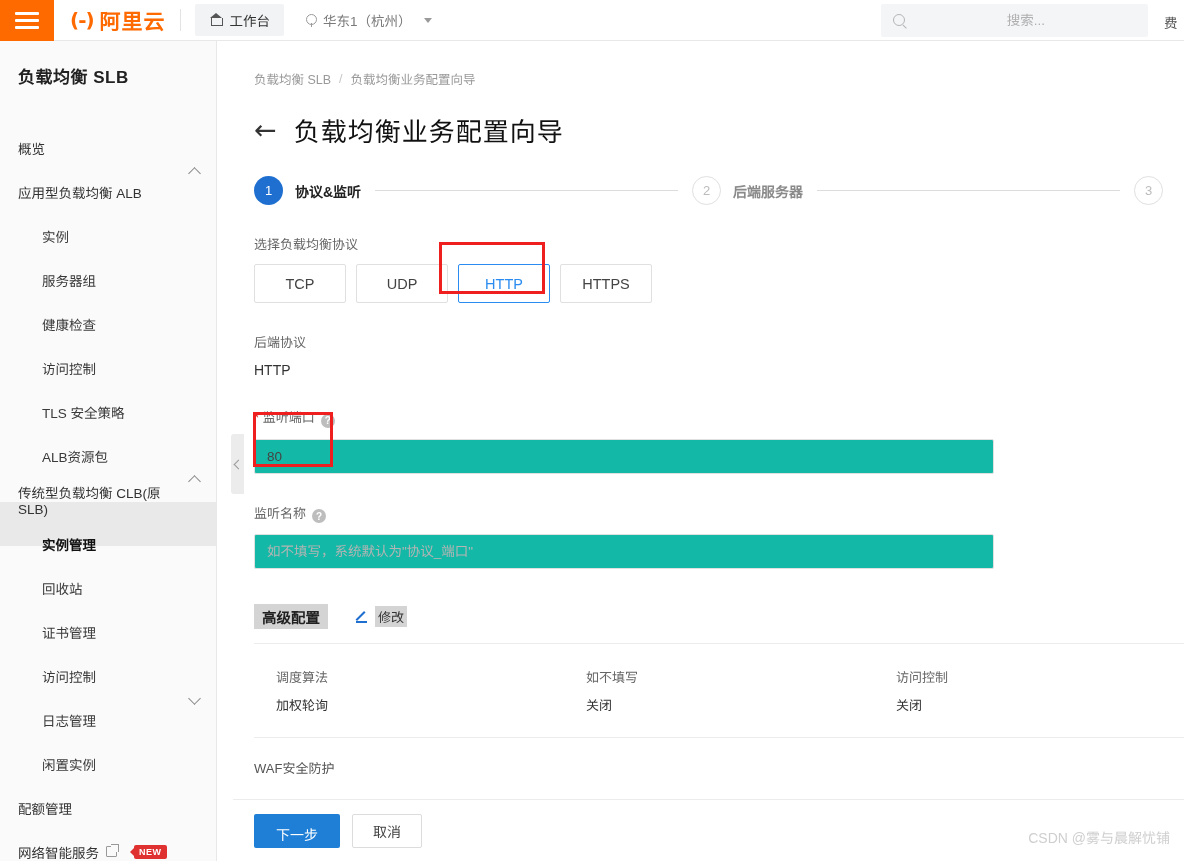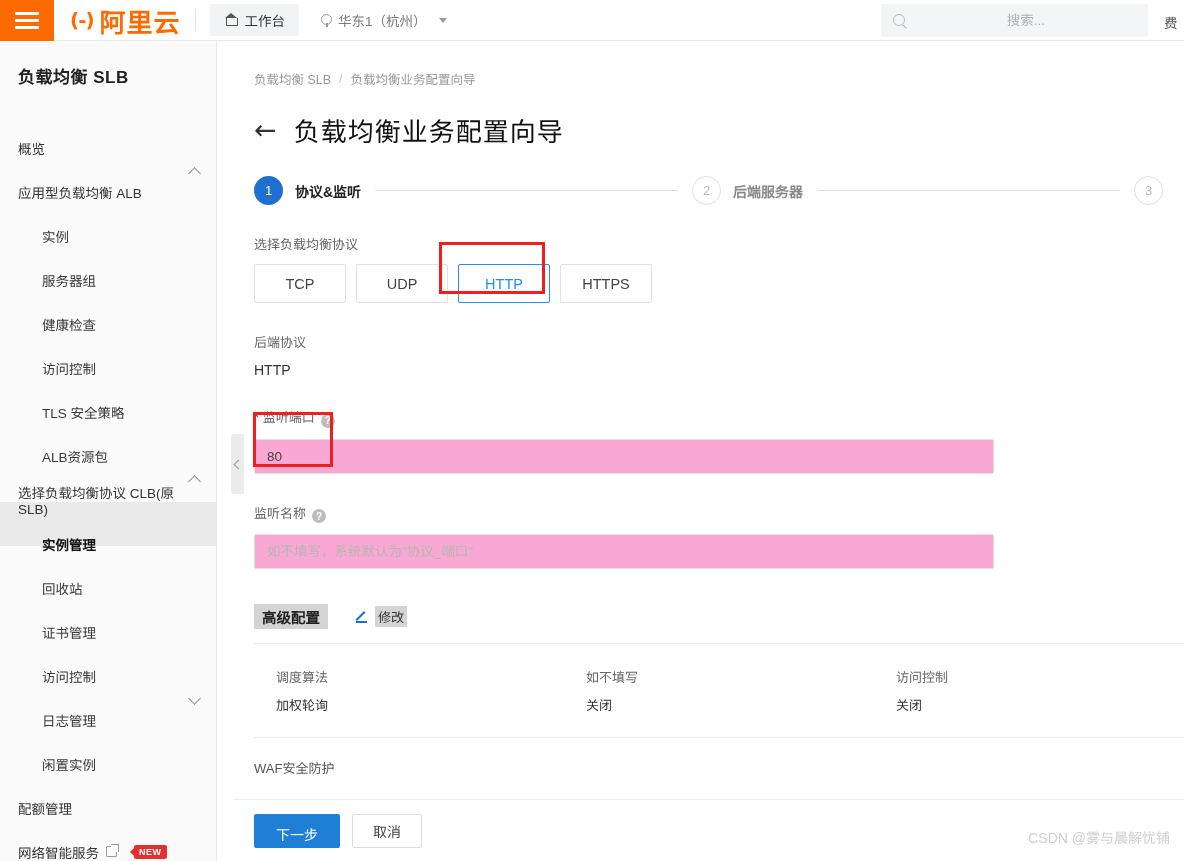--- a/index.html
+++ b/index.html
@@ -30,21 +30,21 @@
   .hamburger span { display: block; width: 24px; height: 3px; background: #fff; border-radius: 1px; }
   .brand {
     display: flex; align-items: center; gap: 6px;
     padding: 0 14px 0 16px; height: 41px; flex: 0 0 auto; cursor: pointer;
   }
   .brand-mark {
     font-size: 20px; color: #ff6a00; font-weight: 700; letter-spacing: -1px;
     font-family: "DejaVu Sans", sans-serif;
   }
   .brand-text {
-    font-size: 26px; color: #ff6a00; font-weight: 700; letter-spacing: 1px;
+    font-size: 21px; color: #ff6a00; font-weight: 700; letter-spacing: 1px;
     font-family: "DejaVu Sans", sans-serif;
   }
   .vdiv { width: 1px; height: 22px; background: #e3e3e3; flex: 0 0 auto; }
   .workbench {
     display: flex; align-items: center; gap: 7px;
     margin-left: 14px; padding: 6px 14px; background: #f2f3f5; border-radius: 2px;
     color: #333; font-size: 13.5px; cursor: pointer; flex: 0 0 auto;
   }
   .region {
     display: flex; align-items: center; gap: 6px;
@@ -189,21 +189,21 @@
     width: 92px; height: 39px; border: 1px solid #e0e0e0; background: #fff;
     display: flex; align-items: center; justify-content: center;
     font-size: 14.5px; color: #444; cursor: pointer; border-radius: 2px;
     font-family: "Liberation Sans", sans-serif;
   }
   .proto-btn.selected { border: 1px solid #2a8cf0; color: #2a8cf0; }
   .static-val { font-size: 14px; color: #333; margin-top: 9px; }
 
   .text-input {
     width: 740px; height: 35px; border: 1px solid #e0e0e0; border-radius: 2px;
-    background: #f9a8d4; padding: 0 12px; font-size: 13.5px; color: #444; outline: none;
+    background: #14b8a6; padding: 0 12px; font-size: 13.5px; color: #444; outline: none;
     font-family: "Liberation Sans", sans-serif;
   }
   .text-input::placeholder { color: #b5b5b5; }
 
   
   .annot { position: absolute; border: 3px solid #f01f1f; pointer-events: none; z-index: 20; }
   #annot-http  { left: 439px; top: 242px; width: 106px; height: 52px; }
   #annot-port  { left: 253px; top: 412px; width: 80px; height: 55px; }
 
   
@@ -353,21 +353,21 @@
             <span>TLS 安全策略</span>
           </span>
         </div>
         <div class="side-item sub">
           <span class="label">
             <span>ALB资源包</span>
           </span>
         </div>
         <div class="side-item">
           <span class="label">
-            <span>选择负载均衡协议 CLB(原SLB)</span>
+            <span>传统型负载均衡 CLB(原SLB)</span>
           </span>
           <span class="caret up"></span>
         </div>
         <div class="side-item sub active">
           <span class="label">
             <span>实例管理</span>
           </span>
         </div>
         <div class="side-item sub">
           <span class="label">

